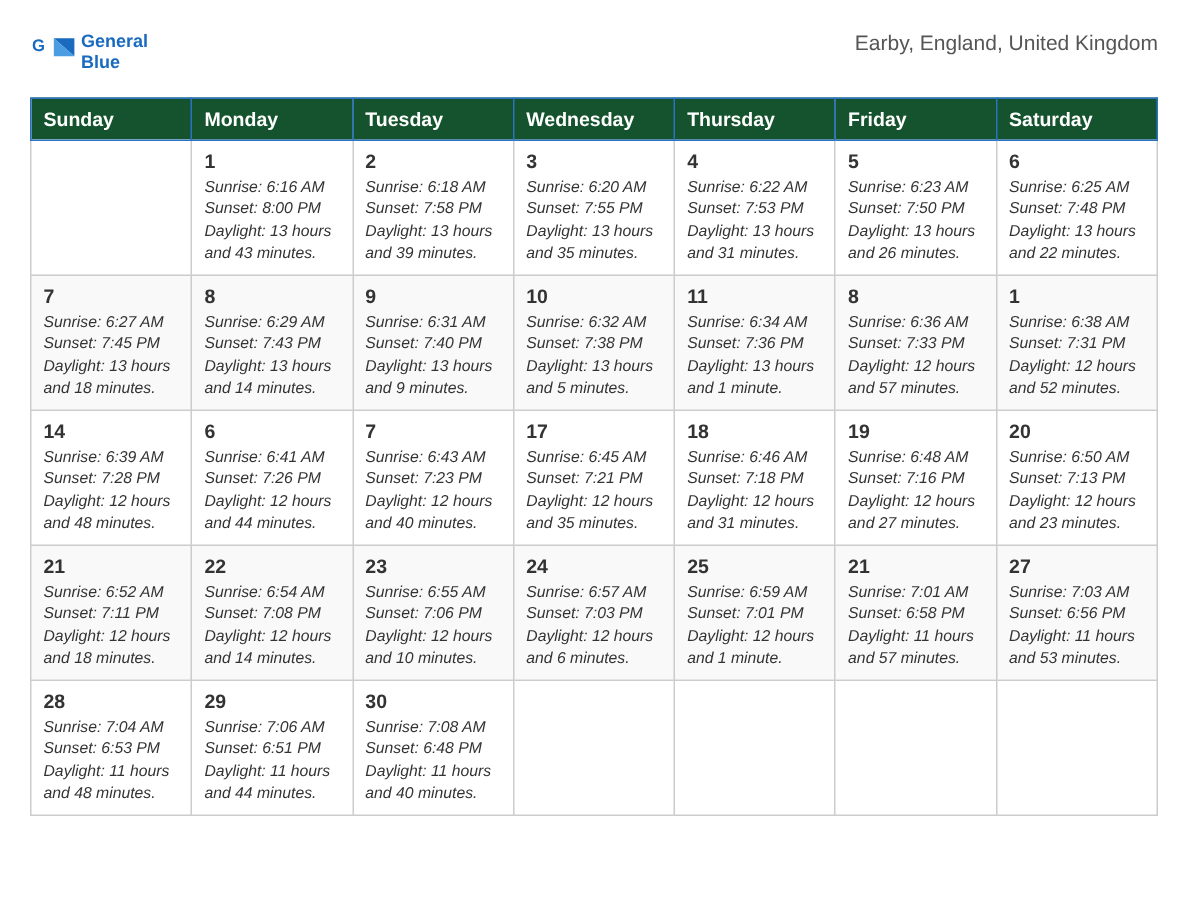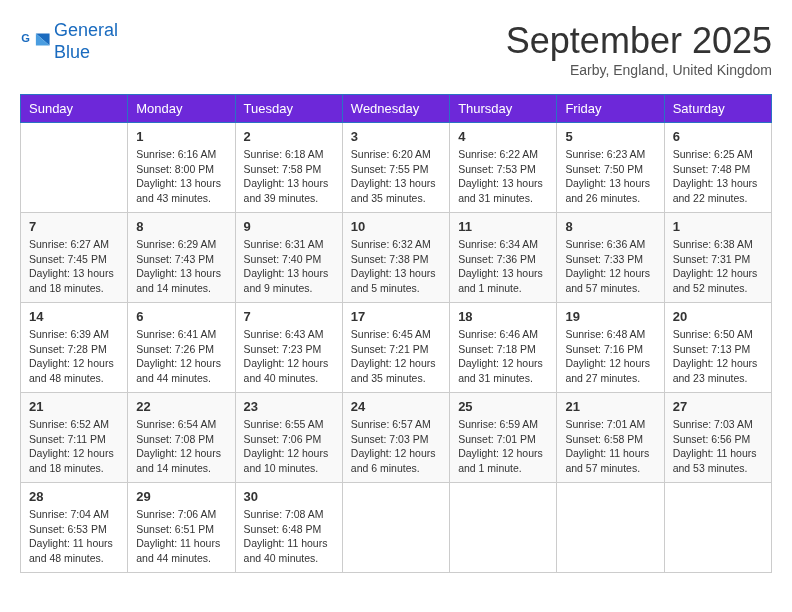--- a/index.html
+++ b/index.html
@@ -15,22 +15,22 @@
       justify-content: space-between;
       align-items: flex-start;
       margin-bottom: 16px;
     }
     .logo {
       display: flex;
       align-items: center;
       gap: 4px;
     }
     .logo-text {
-      font-size: 18px;
-      font-weight: normal;
+      font-size: 12px;
+      font-weight: bold;
       color: #333;
       line-height: 1.2;
     }
     .logo-text span {
       color: #1a6bbf;
     }
     .logo-icon {
       width: 30px;
       height: 24px;
     }
@@ -45,46 +45,47 @@
     .location {
       font-size: 14px;
       color: #555;
     }
     table {
       width: 100%;
       border-collapse: collapse;
       font-size: 11px;
     }
     thead tr th {
-      background: #6d28d9;
+      background: #14532d;
       color: #fff;
       padding: 6px 8px;
       text-align: left;
       font-size: 13px;
-      font-weight: normal;
+      font-weight: bold;
       border: 1px solid #2a72c3;
     }
     tbody tr td {
       border: 1px solid #ccc;
       vertical-align: top;
       padding: 6px 8px;
       width: calc(100% / 7);
       min-height: 80px;
       height: 90px;
     }
     .day-number {
       font-size: 13px;
       font-weight: bold;
       color: #333;
       margin-bottom: 3px;
     }
     .day-info {
       font-size: 10.5px;
       color: #333;
       line-height: 1.4;
+      font-style: italic;
     }
     tbody tr:nth-child(even) td {
       background: #f9f9f9;
     }
     tbody tr td.empty {
       background: #fff;
     }
   </style>
 </head>
 <body>
@@ -98,21 +99,20 @@
 
       <polygon points="18,4 34,4 34,18" fill="#1a6bbf"></polygon>
       <polygon points="18,4 34,18 18,18" fill="#4a9de0"></polygon>
     </svg>
     <div class="logo-text">
       <div><span>General</span></div>
       <div><span style="color:#1a6bbf">Blue</span></div>
     </div>
   </div>
   <div class="title-block">
-    <div class="month-title">September 2025</div>
     <div class="location">Earby, England, United Kingdom</div>
   </div>
 </div>
 
 <table>
   <thead>
     <tr>
     <th>Sunday</th>
         <th>Monday</th>
         <th>Tuesday</th>

